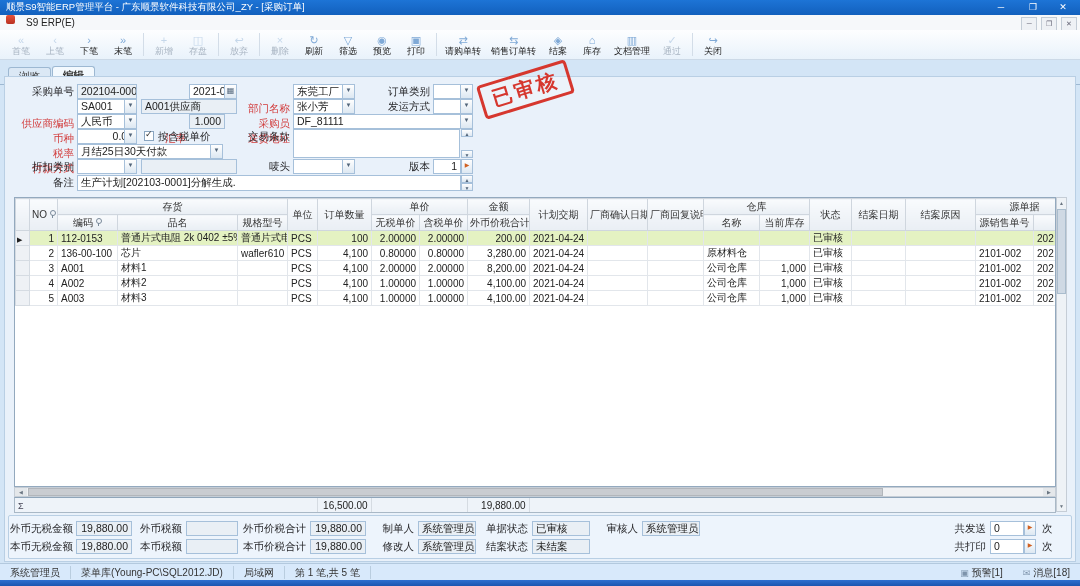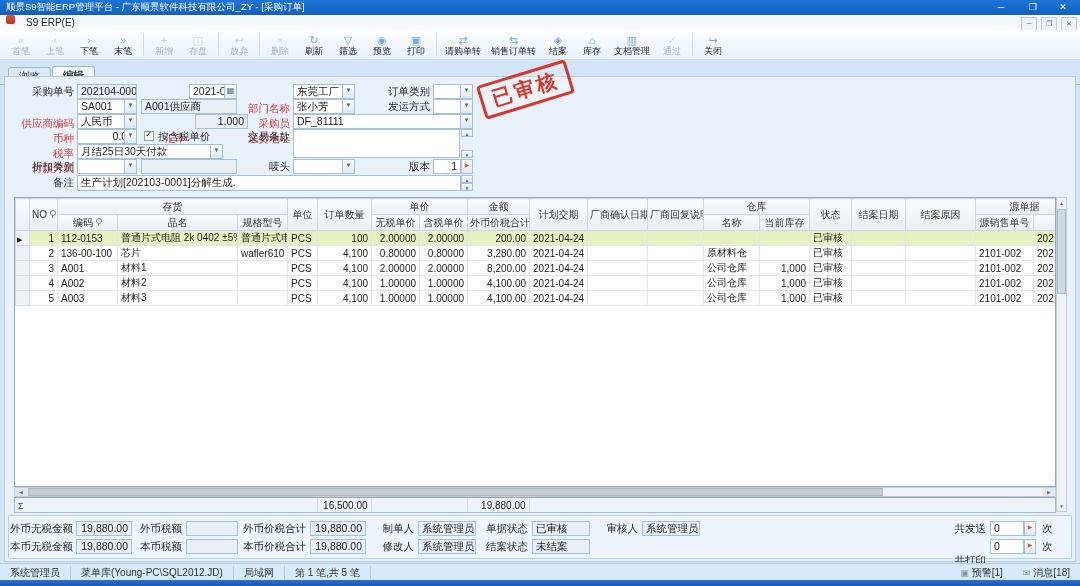--- a/index.html
+++ b/index.html
@@ -224,21 +224,21 @@
   <div class="fld" style="left:293px;top:99px;width:62px">张小芳</div>
   <span class="ddbtn" style="left:342px;top:99px"></span>
   <div class="lbl" style="left:384px;top:99px;width:46px">发运方式</div>
   <div class="fld" style="left:433px;top:99px;width:40px"></div>
   <span class="ddbtn" style="left:460px;top:99px"></span>
 
   <div class="lbl req" style="left:2px;top:114px;width:72px">币种</div>
   <div class="fld" style="left:77px;top:114px;width:60px">人民币</div>
   <span class="ddbtn" style="left:124px;top:114px"></span>
   <div class="lbl req" style="left:140px;top:114px;width:46px">汇率</div>
-  <div class="fld gray num" style="left:195px;top:114px;width:53px">1.000</div>
+  <div class="fld gray num" style="left:189px;top:114px;width:36px">1.000</div>
   <div class="lbl req" style="left:244px;top:114px;width:46px">送货地址</div>
   <div class="fld" style="left:293px;top:114px;width:180px">DF_81111</div>
   <span class="ddbtn" style="left:460px;top:114px"></span>
 
   <div class="lbl req" style="left:2px;top:129px;width:72px">税率</div>
   <div class="fld num" style="left:77px;top:129px;width:60px">0.00</div>
   <span class="ddbtn" style="left:124px;top:129px"></span>
   <span class="cb checked" style="left:144px;top:131px"></span>
   <div class="lbl left" style="left:158px;top:129px;width:80px">按含税单价</div>
   <div class="lbl" style="left:244px;top:129px;width:46px">交易条款</div>
@@ -505,21 +505,21 @@
   <div class="lbl" style="left:10px;top:539px;width:62px">本币无税金额</div>
   <div class="fld gray num" style="left:76px;top:539px;width:56px">19,880.00</div>
   <div class="lbl" style="left:136px;top:539px;width:46px">本币税额</div>
   <div class="fld gray num" style="left:186px;top:539px;width:52px"></div>
   <div class="lbl" style="left:242px;top:539px;width:64px">本币价税合计</div>
   <div class="fld gray num" style="left:310px;top:539px;width:56px">19,880.00</div>
   <div class="lbl" style="left:374px;top:539px;width:40px">修改人</div>
   <div class="fld gray" style="left:418px;top:539px;width:58px">系统管理员</div>
   <div class="lbl" style="left:484px;top:539px;width:44px">结案状态</div>
   <div class="fld gray" style="left:532px;top:539px;width:58px">未结案</div>
-  <div class="lbl" style="left:946px;top:553px;width:40px">共打印</div>
+  <div class="lbl" style="left:946px;top:539px;width:40px">共打印</div>
   <div class="fld" style="left:990px;top:539px;width:34px">0</div>
   <span class="ddbtn orange" style="left:1024px;top:539px"></span>
   <div class="lbl left" style="left:1042px;top:539px;width:20px">次</div>
 
   <div class="statusbar">
     <div class="sseg">系统管理员</div>
     <div class="sseg">菜单库(Young-PC\SQL2012.JD)</div>
     <div class="sseg">局域网</div>
     <div class="sseg">第 1 笔,共 5 笔</div>
     <div class="sseg sspacer"></div>

